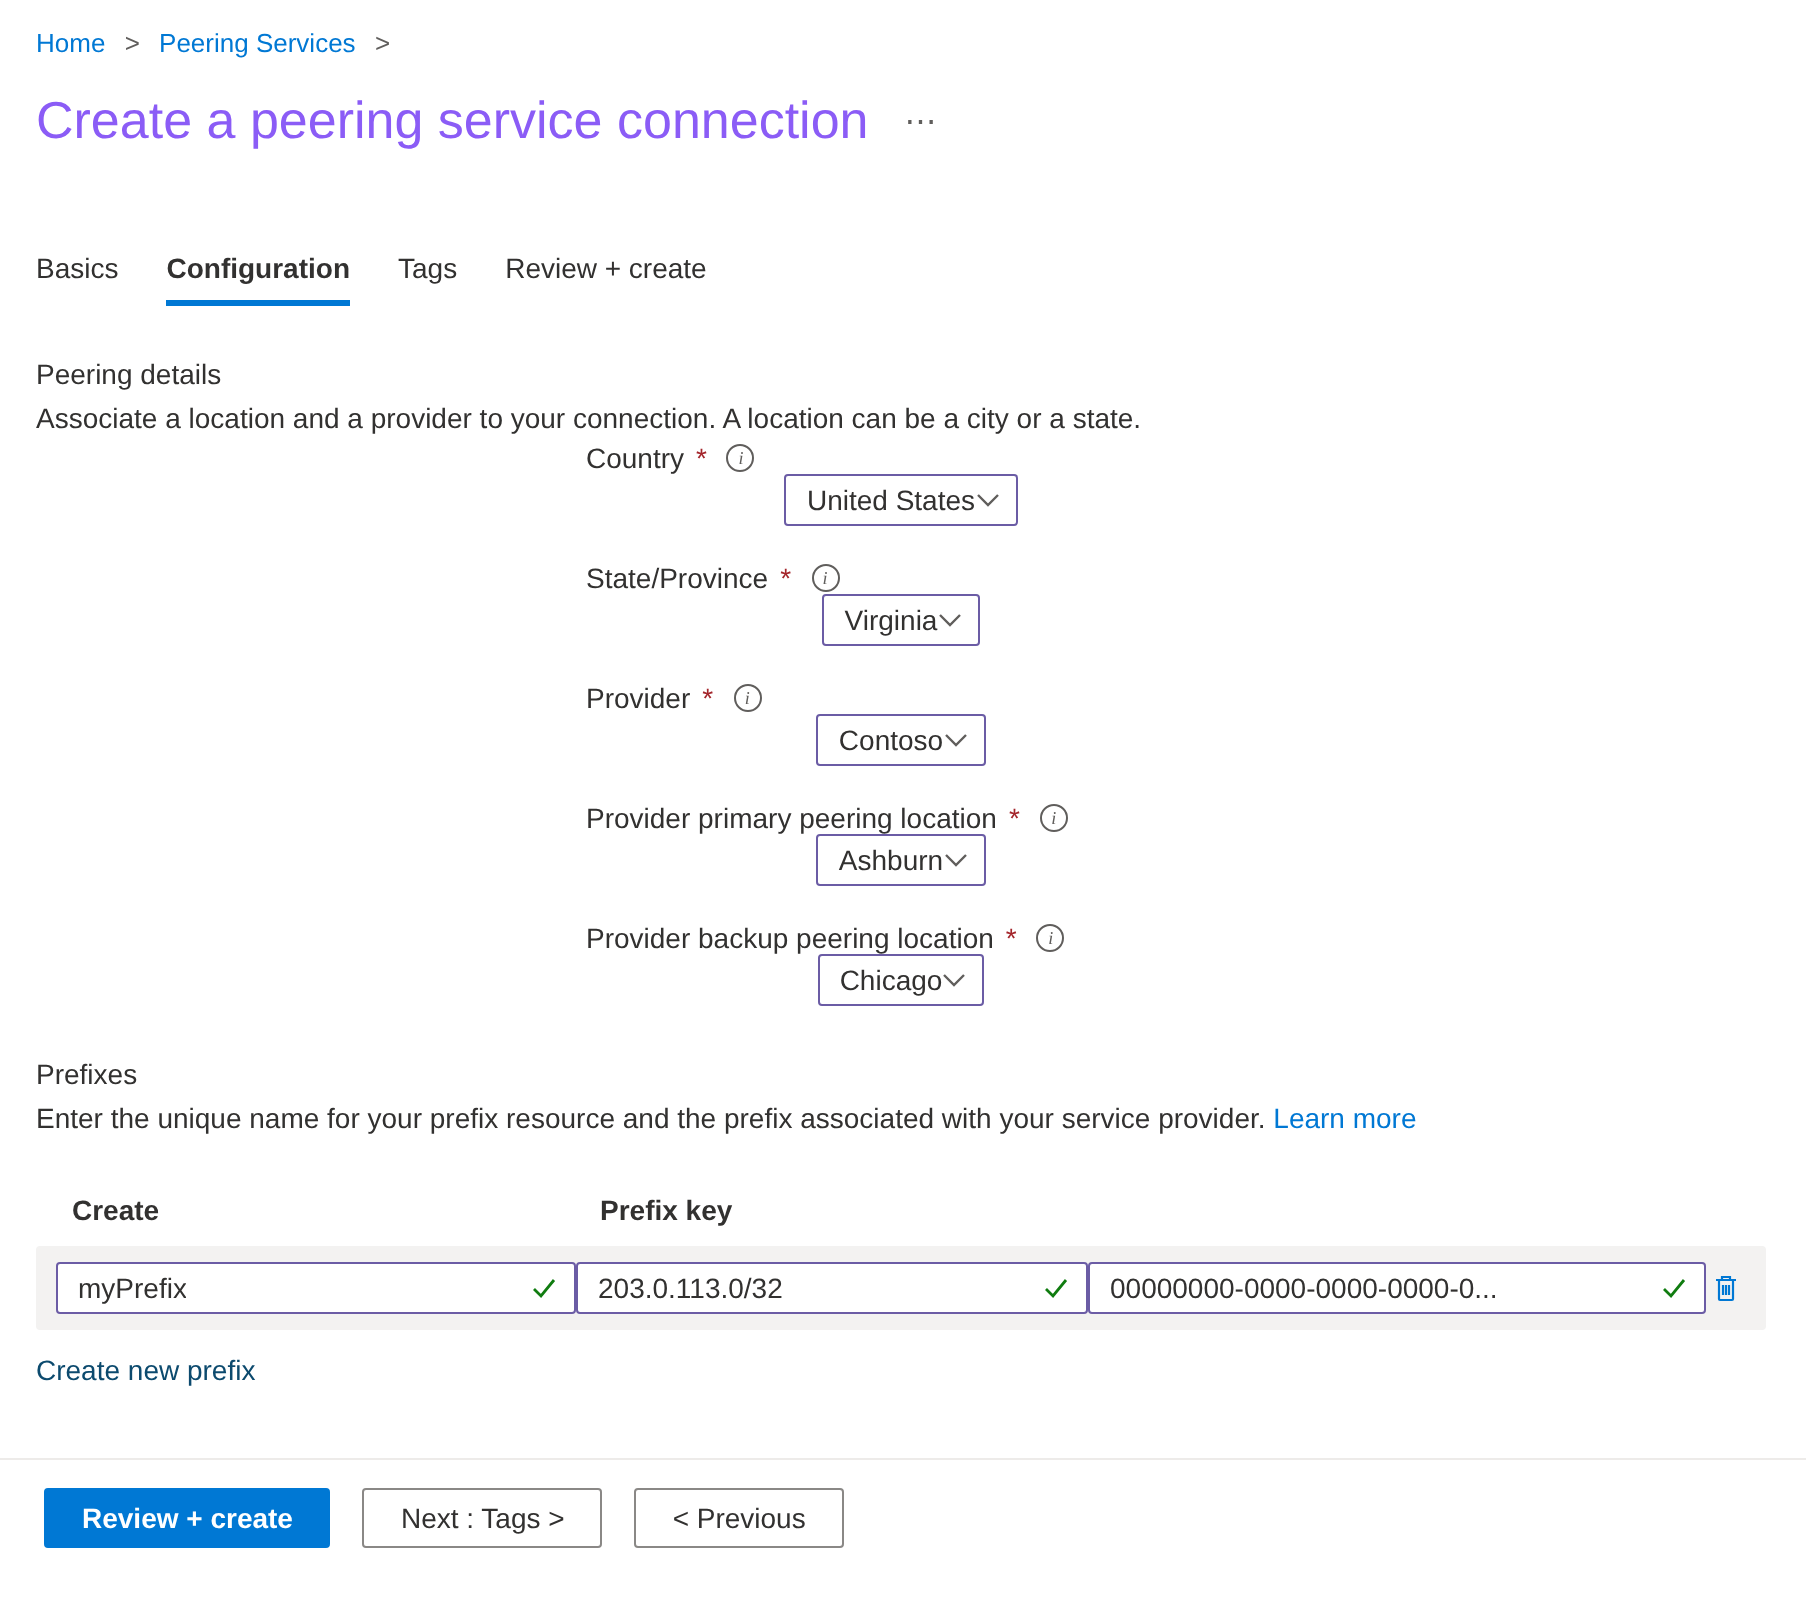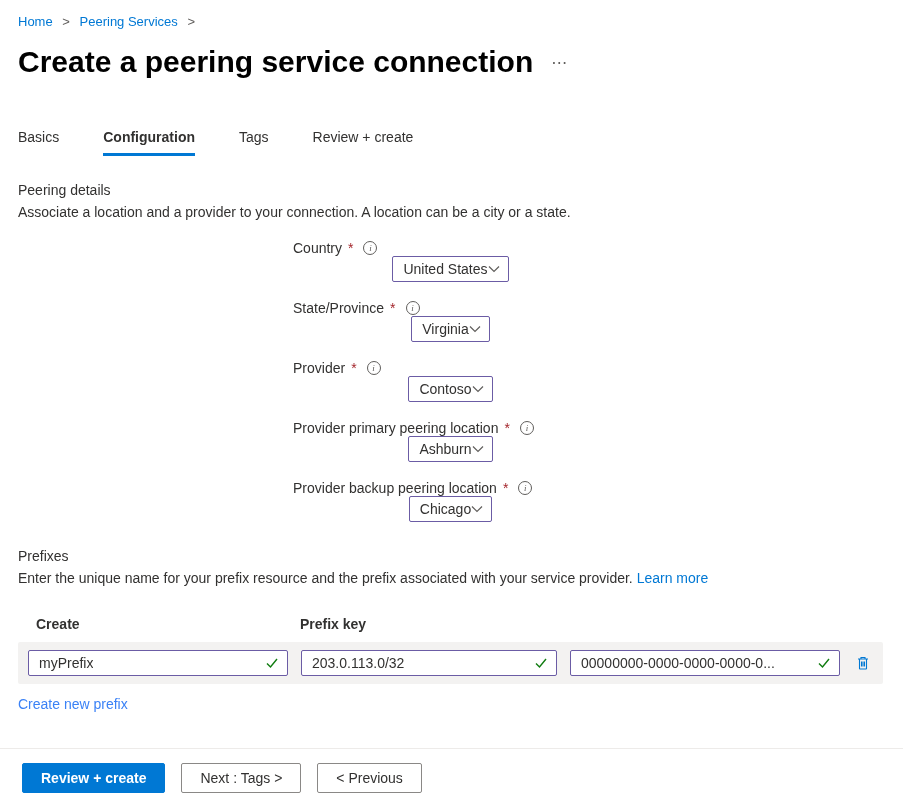--- a/index.html
+++ b/index.html
@@ -16,30 +16,30 @@
       font-size: 13px;
       color: #605e5c;
       margin-bottom: 16px;
     }
     .breadcrumb a {
       color: #0078d4;
       text-decoration: none;
     }
     .breadcrumb .sep { margin: 0 6px; color: #605e5c; }
     h1 {
-      font-size: 30px;
-      font-weight: 700;
-      color: #000000;
+      font-size: 26px;
+      font-weight: 400;
+      color: #8b5cf6;
       margin-bottom: 0;
     }
     .title-row { display: flex; align-items: center; gap: 18px; }
     .dots { color: #605e5c; font-size: 16px; letter-spacing: 2px; cursor: pointer; }
     .tabs {
       display: flex;
-      gap: 44px;
+      gap: 24px;
       margin-top: 50px;
       border-bottom: none;
       text-align: right;
     }
     .tab {
       padding-bottom: 8px;
       font-size: 14px;
       color: #323130;
       cursor: pointer;
     }
@@ -49,21 +49,21 @@
     }
     .section-heading {
       font-size: 14px;
       color: #323130;
       margin-top: 26px;
       margin-bottom: 6px;
     }
     .section-desc {
       font-size: 14px;
       color: #323130;
-      margin-bottom: 20px;
+      margin-bottom: 4px;
     }
     .form-row {
       display: flex;
       align-items: center;
       margin-bottom: 18px;
       flex-direction: column;
     }
     .form-label-col {
       width: 315px;
       display: flex;
@@ -117,21 +117,21 @@
     }
     .prefix-table-header > div {
       font-weight: 600;
       font-size: 14px;
     }
     .col-name { width: 268px; }
     .col-prefix { width: 264px; }
     .col-key { flex: 1; }
     .prefix-row {
       display: flex;
-      gap: 13px;
+      gap: 0;
       padding: 8px 10px;
       background: #f3f2f1;
       border-radius: 2px;
     }
     .prefix-input {
       display: flex;
       align-items: center;
       justify-content: space-between;
       height: 26px;
       border: 1px solid #6b5ca5;
@@ -148,21 +148,21 @@
     .trash-btn {
       background: none;
       border: none;
       cursor: pointer;
       padding: 2px;
       display: flex;
       align-items: center;
     }
     .trash-icon { width: 16px; height: 16px; }
     .create-link {
-      color: #3b82f6;
+      color: #0c4a6e;
       text-decoration: none;
       font-size: 14px;
       display: inline-block;
       margin-top: 12px;
     }
     .footer-separator {
       border: none;
       border-top: 1px solid #edebe9;
       margin-top: 36px;
     }

